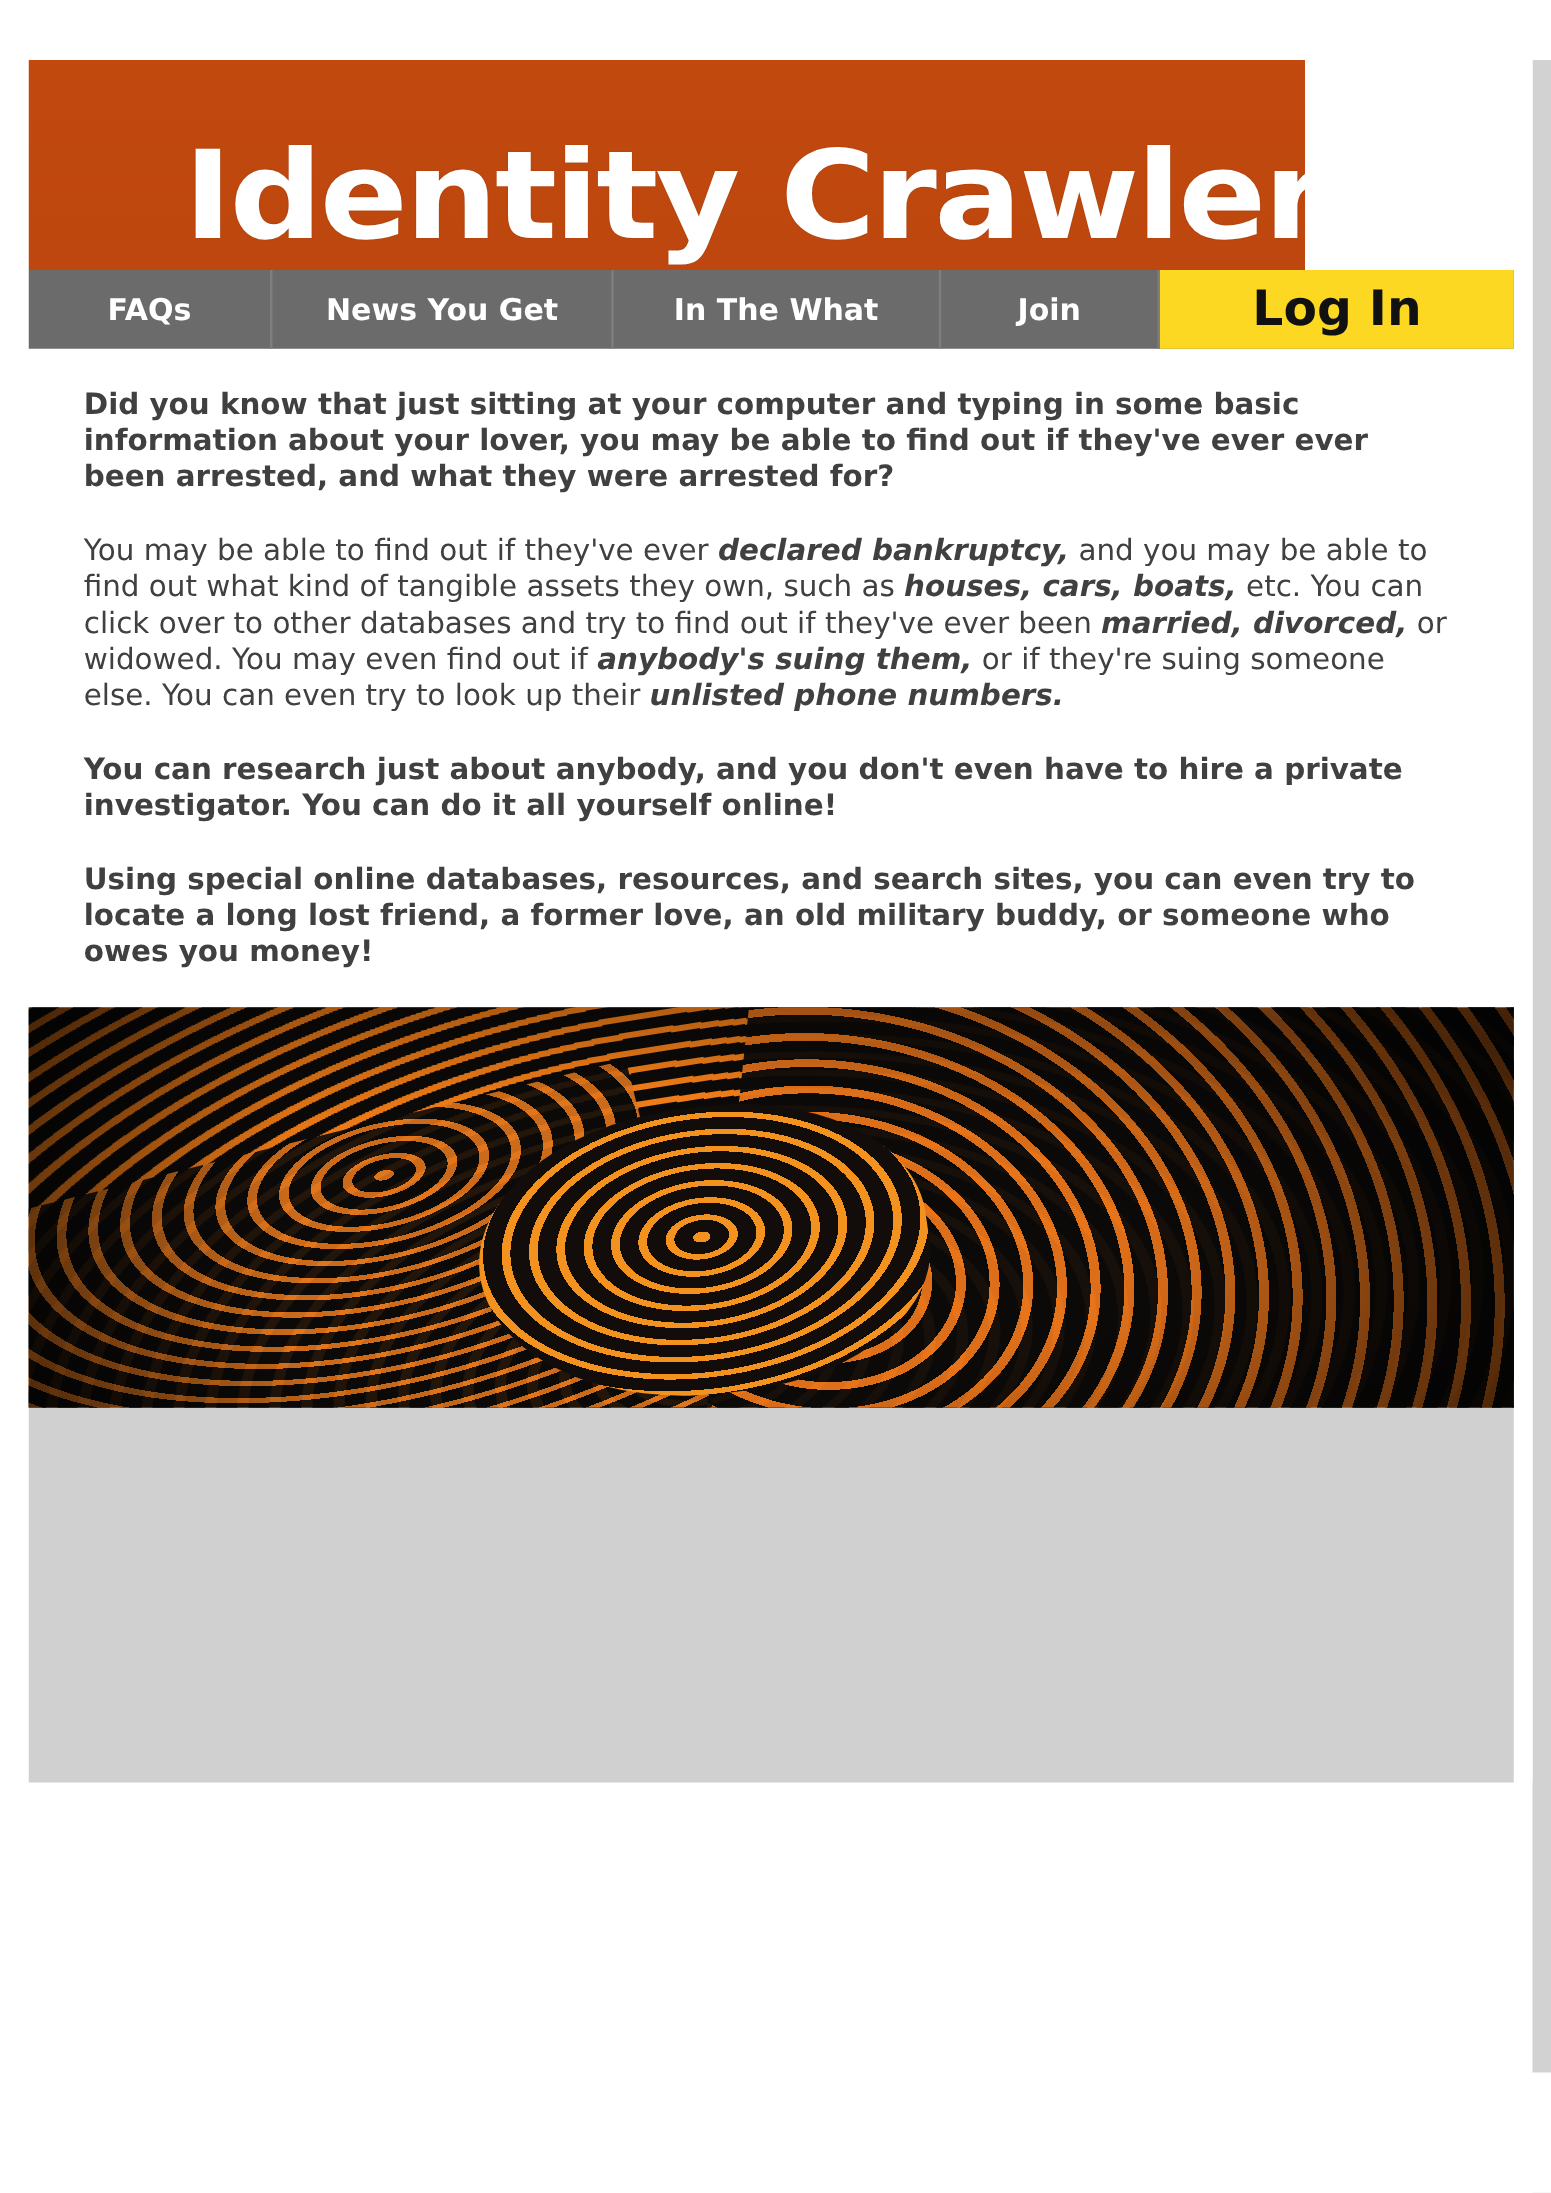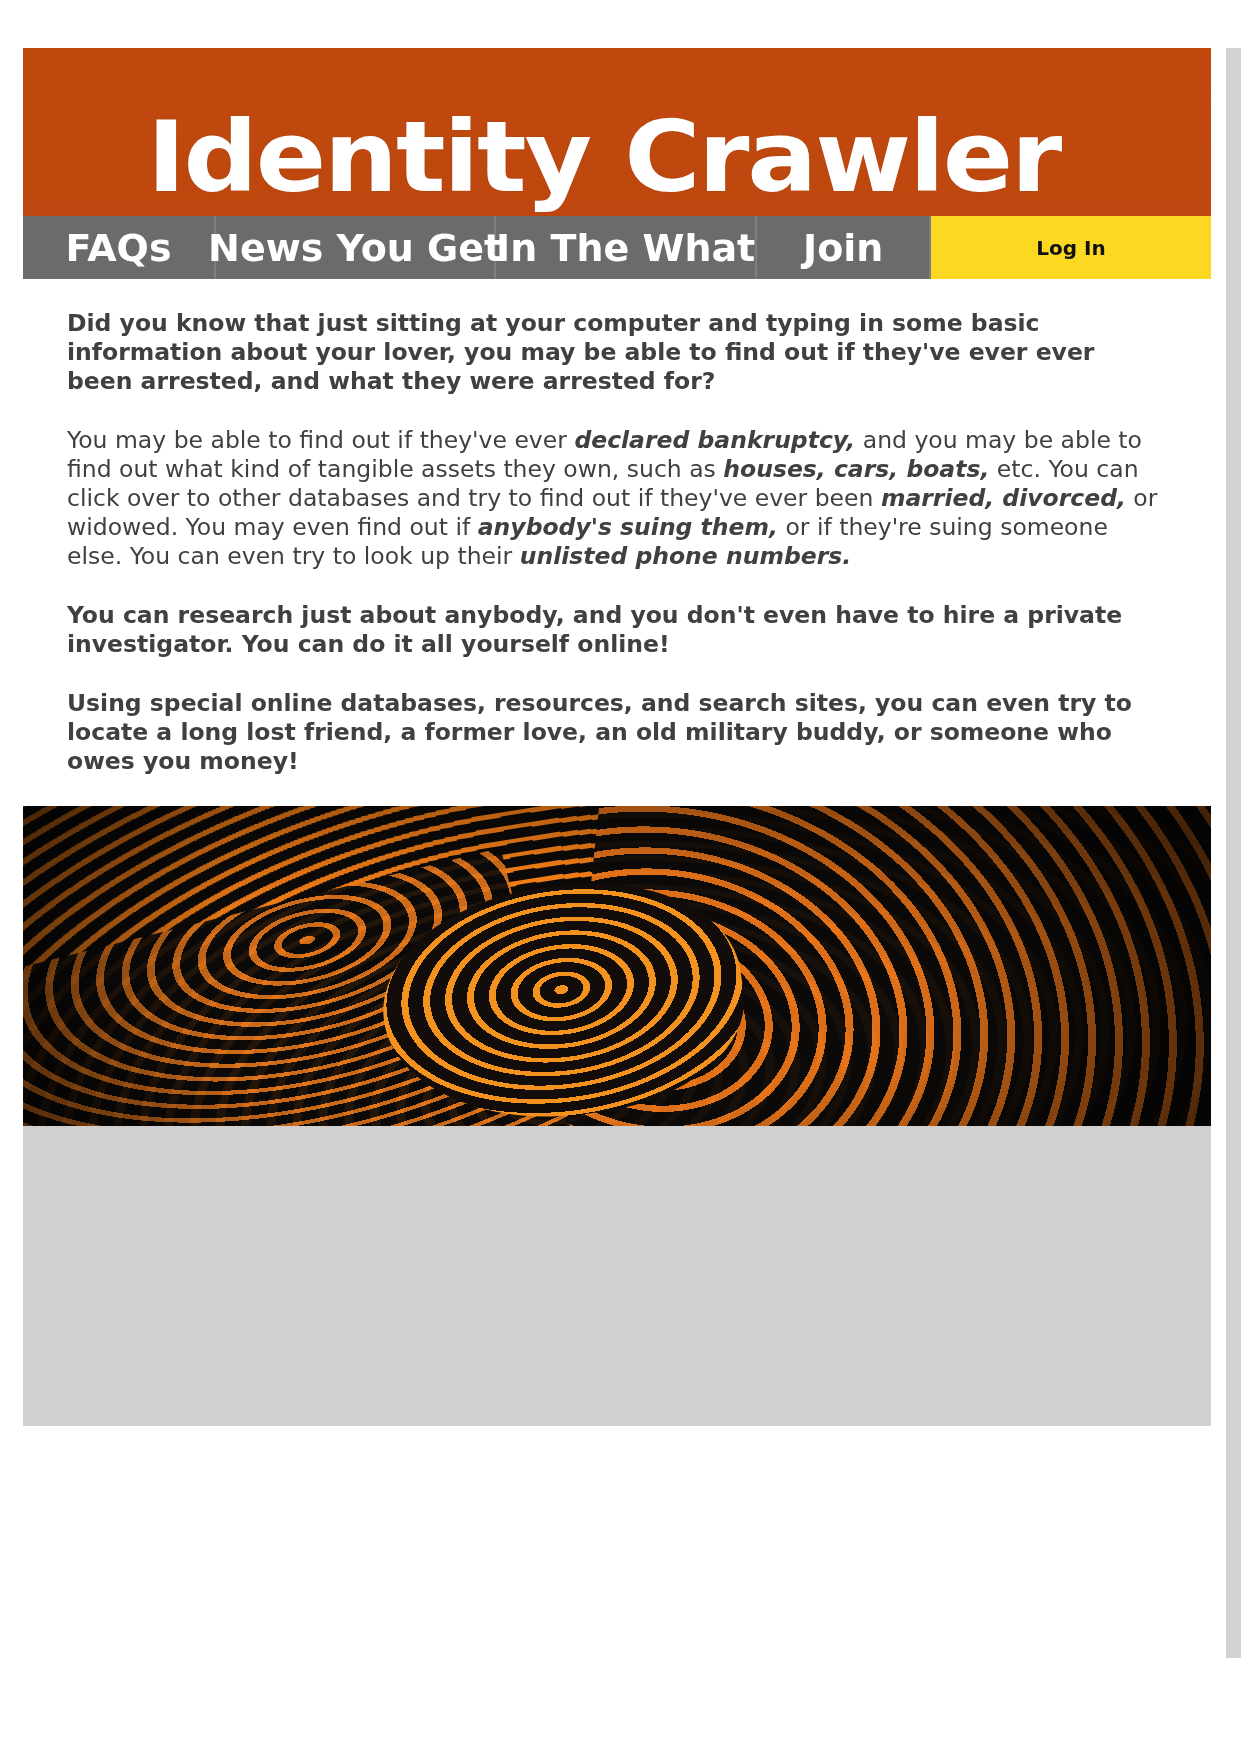--- a/index.html
+++ b/index.html
@@ -43,21 +43,21 @@
   #site {
     position: absolute;
     left: 23px;
     top: 48px;
     width: 1203px;
     background: #ffffff;
   }
 
   
   .masthead {
-    width: 1188px;
+    width: 1021px;
     height: 168px;
     background: #c0490f;
     background: linear-gradient(180deg, #c2490e 0%, #bd470e 100%);
     position: relative;
     overflow: hidden;
   }
   .masthead-title {
     position: absolute;
     left: 124px;
     top: 60px;
@@ -81,37 +81,37 @@
     display: flex;
     align-items: stretch;
     position: relative;
   }
   .nav-item {
     display: flex;
     align-items: center;
     justify-content: center;
     color: #ffffff;
     font-weight: bold;
-    font-size: 38px;
+    font-size: 24px;
     letter-spacing: 0px;
     white-space: nowrap;
     border-right: 2px solid #7e7e7e;
     box-sizing: border-box;
     cursor: pointer;
   }
   .nav-faqs       { width: 200px; }
   .nav-what       { width: 280px; }
   .nav-news       { width: 268px; }
   .nav-join       { width: 180px; }
   .nav-login {
     width: 290px;
     background: #fcd823;
     color: #111111;
     border-right: none;
-    font-size: 20px;
+    font-size: 39px;
   }
 
   
   .content {
     width: 1188px;
     background: #ffffff;
     padding: 30px 44px 0 44px;
     box-sizing: border-box;
   }
   .para {

